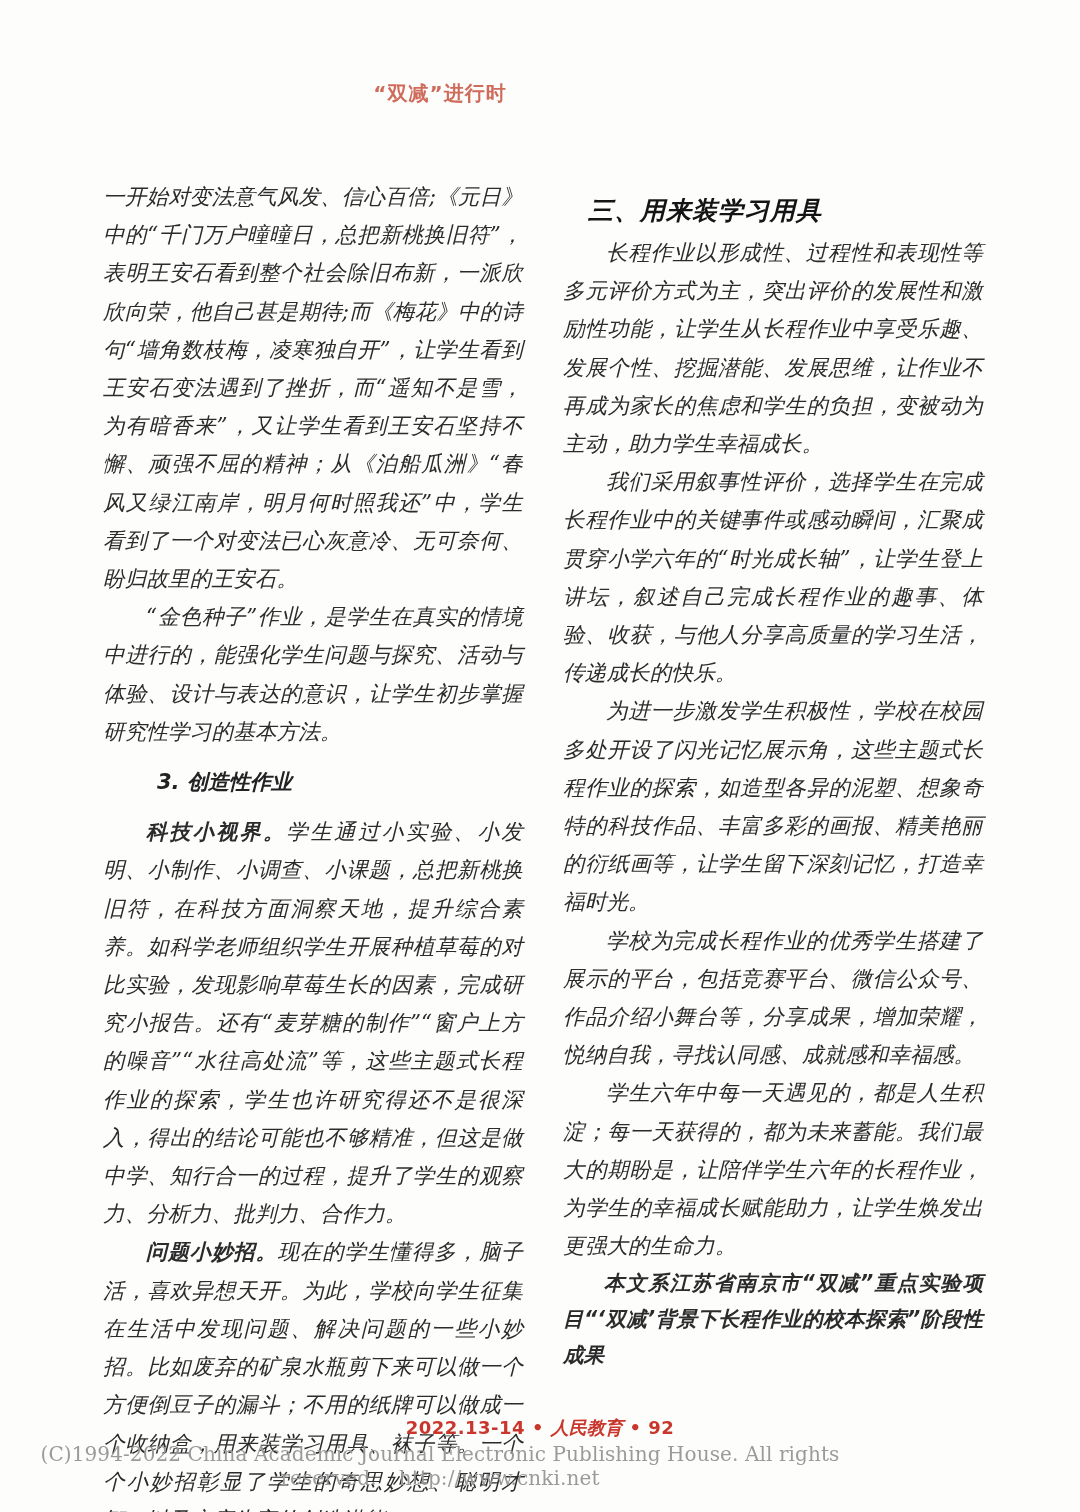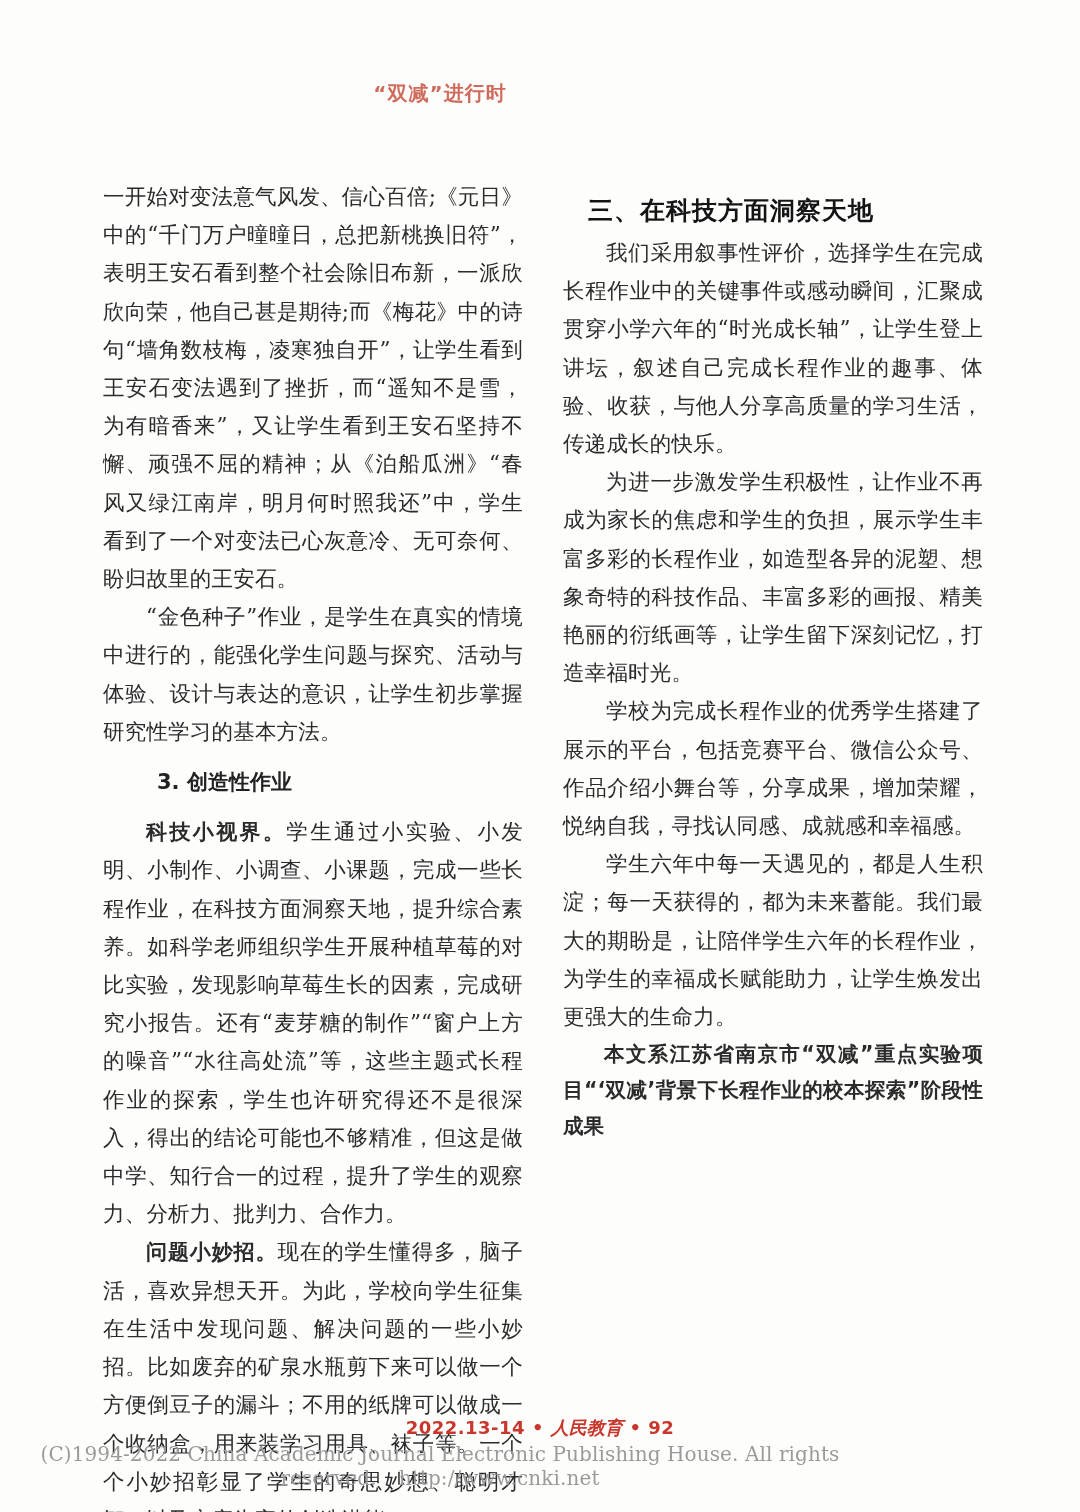--- a/index.html
+++ b/index.html
@@ -41,20 +41,21 @@
     top: 178px;
     left: 103px;
     width: 880px;
     height: 1215px;
     display: flex;
     gap: 40px;
   }
   .col {
     width: 420px;
     position: relative;
+    font-style: italic;
   }
 
   p.body {
     margin: 0;
     font-family: "DejaVu Serif", "Liberation Serif", serif;
     font-size: 21.5px;
     line-height: 38.2px;
     color: #2b2b2b;
     text-align: justify;
     text-justify: inter-character;
@@ -146,35 +147,36 @@
   <div class="columns">
 
     <div class="col">
 
       <p class="body noindent">一开始对变法意气风发、信心百倍;《元日》中的“千门万户曈曈日，总把新桃换旧符”，表明王安石看到整个社会除旧布新，一派欣欣向荣，他自己甚是期待;而《梅花》中的诗句“墙角数枝梅，凌寒独自开”，让学生看到王安石变法遇到了挫折，而“遥知不是雪，为有暗香来”，又让学生看到王安石坚持不懈、顽强不屈的精神；从《泊船瓜洲》“春风又绿江南岸，明月何时照我还”中，学生看到了一个对变法已心灰意冷、无可奈何、盼归故里的王安石。</p>
 
       <p class="body">“金色种子”作业，是学生在真实的情境中进行的，能强化学生问题与探究、活动与体验、设计与表达的意识，让学生初步掌握研究性学习的基本方法。</p>
 
       <h3 class="subhead">3. 创造性作业</h3>
 
-      <p class="body"><span class="lead">科技小视界。</span><span>学生通过小实验、小发明、小制作、小调查、小课题，完成一些长程作业，在科技方面洞察天地，提升综合素养。如科学老师组织学生开展种植草莓的对比实验，发现影响草莓生长的因素，完成研究小报告。还有“麦芽糖的制作”“窗户上方的噪音”“水往高处流”等，这些主题式长程作业的探索，学生也许研究得还不是很深入，得出的结论可能也不够精准，但这是做中学、知行合一的过程，提升了学生的观察力、分析力、批判力、合作力。</span></p>
+      <p class="body"><span class="lead">科技小视界。</span><span>学生通过小实验、小发明、小制作、小调查、小课题，总把新桃换旧符，在科技方面洞察天地，提升综合素养。如科学老师组织学生开展种植草莓的对比实验，发现影响草莓生长的因素，完成研究小报告。还有“麦芽糖的制作”“窗户上方的噪音”“水往高处流”等，这些主题式长程作业的探索，学生也许研究得还不是很深入，得出的结论可能也不够精准，但这是做中学、知行合一的过程，提升了学生的观察力、分析力、批判力、合作力。</span></p>
 
       <p class="body"><span class="lead">问题小妙招。</span><span>现在的学生懂得多，脑子活，喜欢异想天开。为此，学校向学生征集在生活中发现问题、解决问题的一些小妙招。比如废弃的矿泉水瓶剪下来可以做一个方便倒豆子的漏斗；不用的纸牌可以做成一个收纳盒，用来装学习用具、袜子等。一个个小妙招彰显了学生的奇思妙想、聪明才智，以及变废为宝的创造潜能。</span></p>
 
     </div>
 
     <div class="col">
 
 
-      <h2 class="section-head">三、在科技方面洞察天地</h2>
+      <h2 class="section-head">三、用来装学习用具</h2>
 
+      <p class="body">长程作业以形成性、过程性和表现性等多元评价方式为主，突出评价的发展性和激励性功能，让学生从长程作业中享受乐趣、发展个性、挖掘潜能、发展思维，让作业不再成为家长的焦虑和学生的负担，变被动为主动，助力学生幸福成长。</p>
 
       <p class="body">我们采用叙事性评价，选择学生在完成长程作业中的关键事件或感动瞬间，汇聚成贯穿小学六年的“时光成长轴”，让学生登上讲坛，叙述自己完成长程作业的趣事、体验、收获，与他人分享高质量的学习生活，传递成长的快乐。</p>
 
-      <p class="body">为进一步激发学生积极性，让作业不再成为家长的焦虑和学生的负担，展示学生丰富多彩的长程作业，如造型各异的泥塑、想象奇特的科技作品、丰富多彩的画报、精美艳丽的衍纸画等，让学生留下深刻记忆，打造幸福时光。</p>
+      <p class="body">为进一步激发学生积极性，学校在校园多处开设了闪光记忆展示角，这些主题式长程作业的探索，如造型各异的泥塑、想象奇特的科技作品、丰富多彩的画报、精美艳丽的衍纸画等，让学生留下深刻记忆，打造幸福时光。</p>
 
       <p class="body">学校为完成长程作业的优秀学生搭建了展示的平台，包括竞赛平台、微信公众号、作品介绍小舞台等，分享成果，增加荣耀，悦纳自我，寻找认同感、成就感和幸福感。</p>
 
       <p class="body">学生六年中每一天遇见的，都是人生积淀；每一天获得的，都为未来蓄能。我们最大的期盼是，让陪伴学生六年的长程作业，为学生的幸福成长赋能助力，让学生焕发出更强大的生命力。</p>
 
       <p class="fund-note">本文系江苏省南京市“双减”重点实验项目“‘双减’背景下长程作业的校本探索”阶段性成果</p>
 
     </div>
   </div>
 

